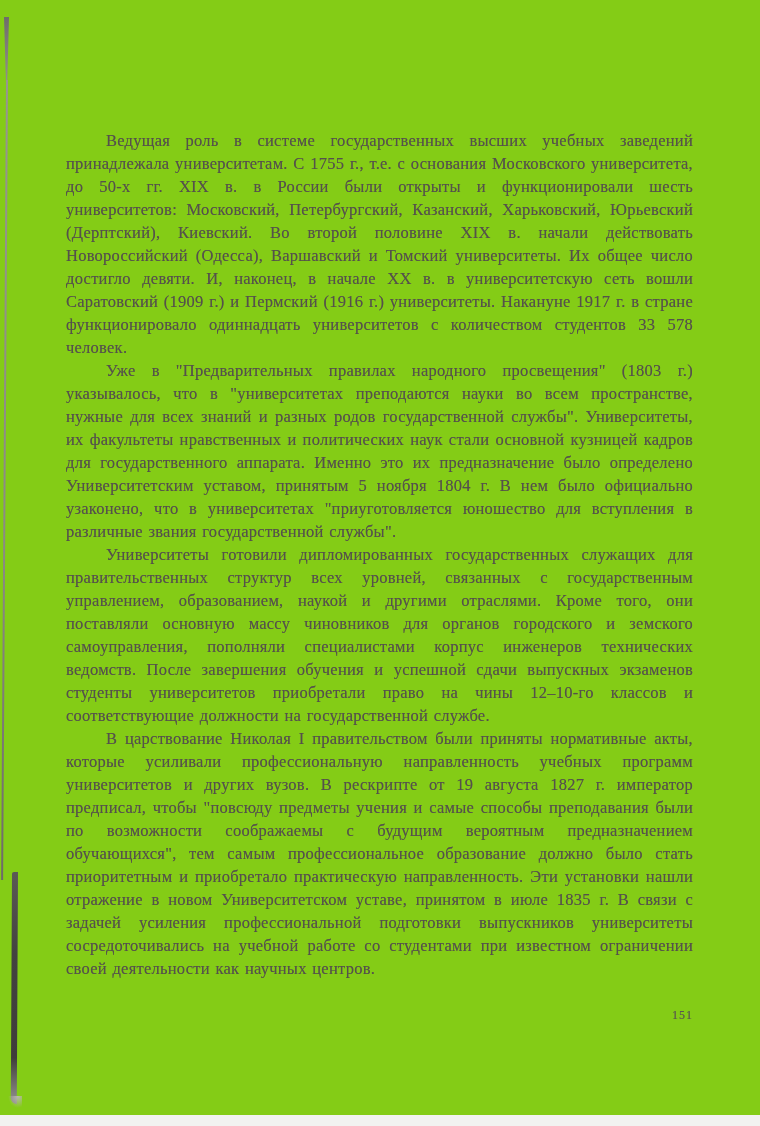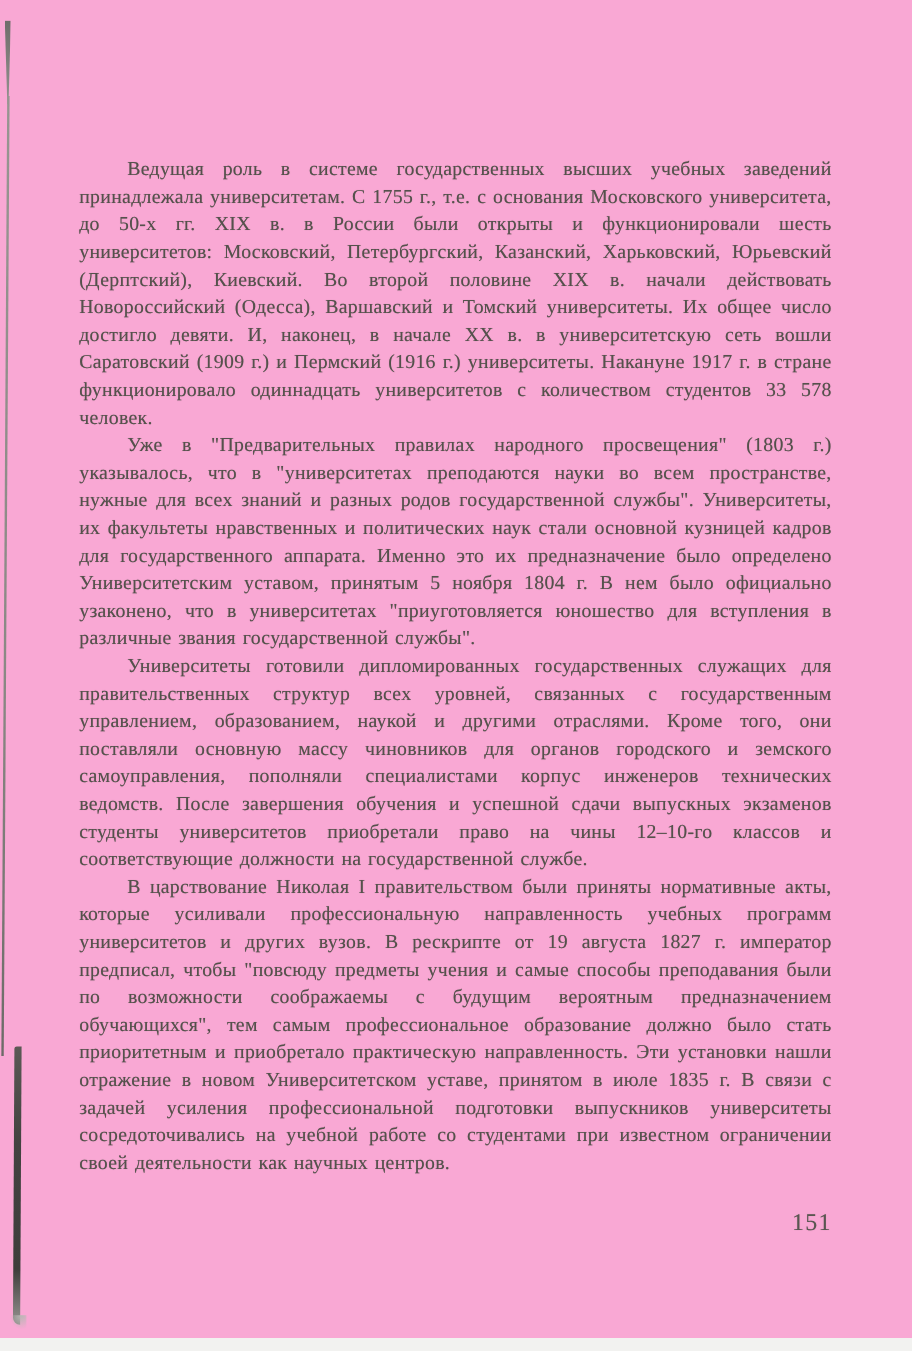--- a/index.html
+++ b/index.html
@@ -4,21 +4,21 @@
 <style>
   html, body {
     margin: 0;
     padding: 0;
     background: #ffffff;
   }
   .page {
     position: relative;
     width: 760px;
     height: 1126px;
-    background: #f9a8d4;
+    background: #84cc16;
     overflow: hidden;
     font-family: "Liberation Serif", serif;
   }
   
   .bottom-strip {
     position: absolute;
     left: 0;
     bottom: 0;
     width: 100%;
     height: 11px;
@@ -81,21 +81,21 @@
     margin: 0;
     text-indent: 40px;
   }
   .page-number {
     position: absolute;
     left: 66px;
     top: 1008px;
     width: 627px;
     text-align: right;
     color: #5a5651;
-    font-size: 20px;
+    font-size: 12px;
     letter-spacing: 1px;
     text-shadow: 0 0 0.6px rgba(85, 81, 76, 0.5);
   }
 </style>
 </head>
 <body>
 
 <div class="page">
 
   <div class="spine-wedge"></div>

